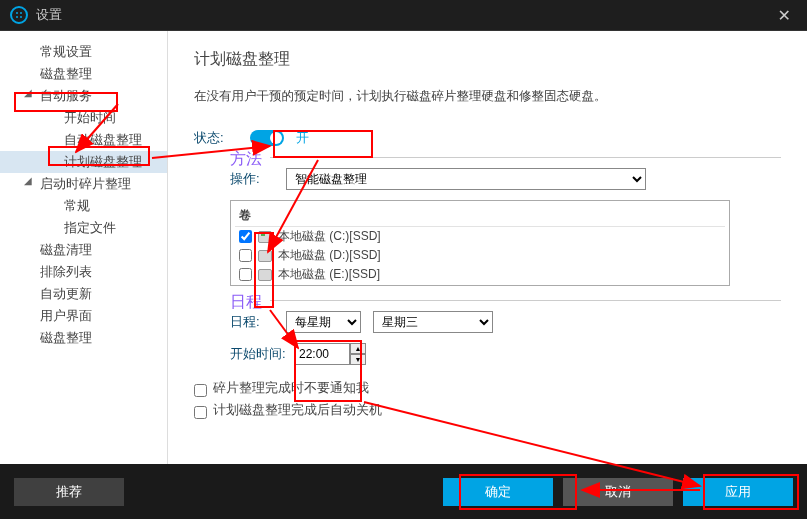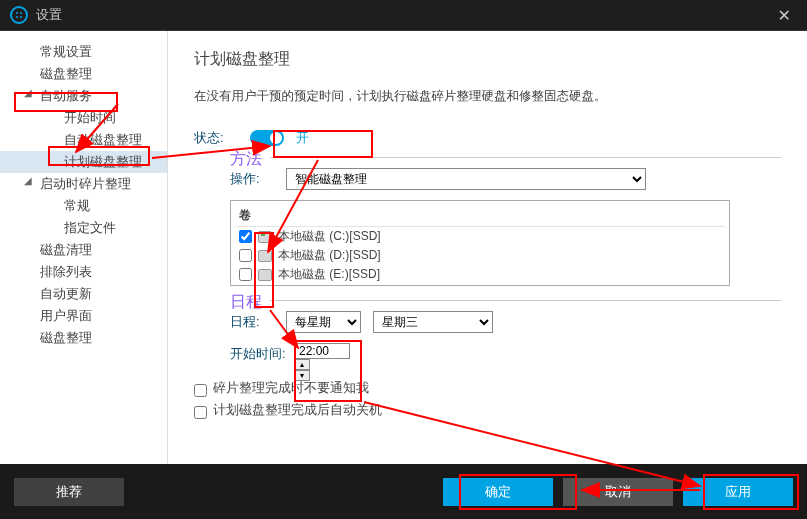--- a/index.html
+++ b/index.html
@@ -40,21 +40,21 @@
 
 .volumes-box { border: 1px solid #aaa; width: 500px; height: 86px; margin-top: 8px; padding: 4px; font-size: 12px; }
 .vol-header { font-weight: bold; padding: 2px 4px; font-size: 12px; border-bottom: 1px solid #e3e3e3; }
 .vol-row { display: flex; align-items: center; padding: 1px 4px; gap: 6px; }
 .vol-row input { margin: 0; }
 .drive-icon { width: 14px; height: 12px; background: #d9d9d9; border: 1px solid #999; border-radius: 2px; display: inline-block; position: relative; }
 .drive-icon.ssd::after { content:''; position:absolute; top:1px; left:2px; width:4px; height:3px; background:#4caf50; }
 
 .select-small { width: 75px; }
 .select-med { width: 120px; }
-.spinner { display: inline-flex; align-items: stretch; height: 22px; flex-direction: column; }
+.spinner { display: inline-flex; align-items: stretch; height: 22px; }
 .spinner input { width: 56px; border: 1px solid #888; font-size: 12px; padding: 0 4px; }
 .spinner-btns { display: flex; flex-direction: column; }
 .spinner-btns button { width: 16px; height: 11px; font-size: 7px; border: 1px solid #888; background: #eee; padding: 0; line-height: 7px; }
 
 .checkbox-row { display: flex; align-items: flex-end; gap: 6px; font-size: 13px; margin: 4px 0 4px 0; }
 
 .footer { height: 55px; background: #1a1a1a; display: flex; align-items: center; padding: 0 14px; gap: 10px; }
 .btn { height: 28px; min-width: 110px; border: none; font-size: 13px; color: #fff; cursor: pointer; }
 .btn-recommend { background: #404040; }
 .btn-ok { background: #00a4e4; }

